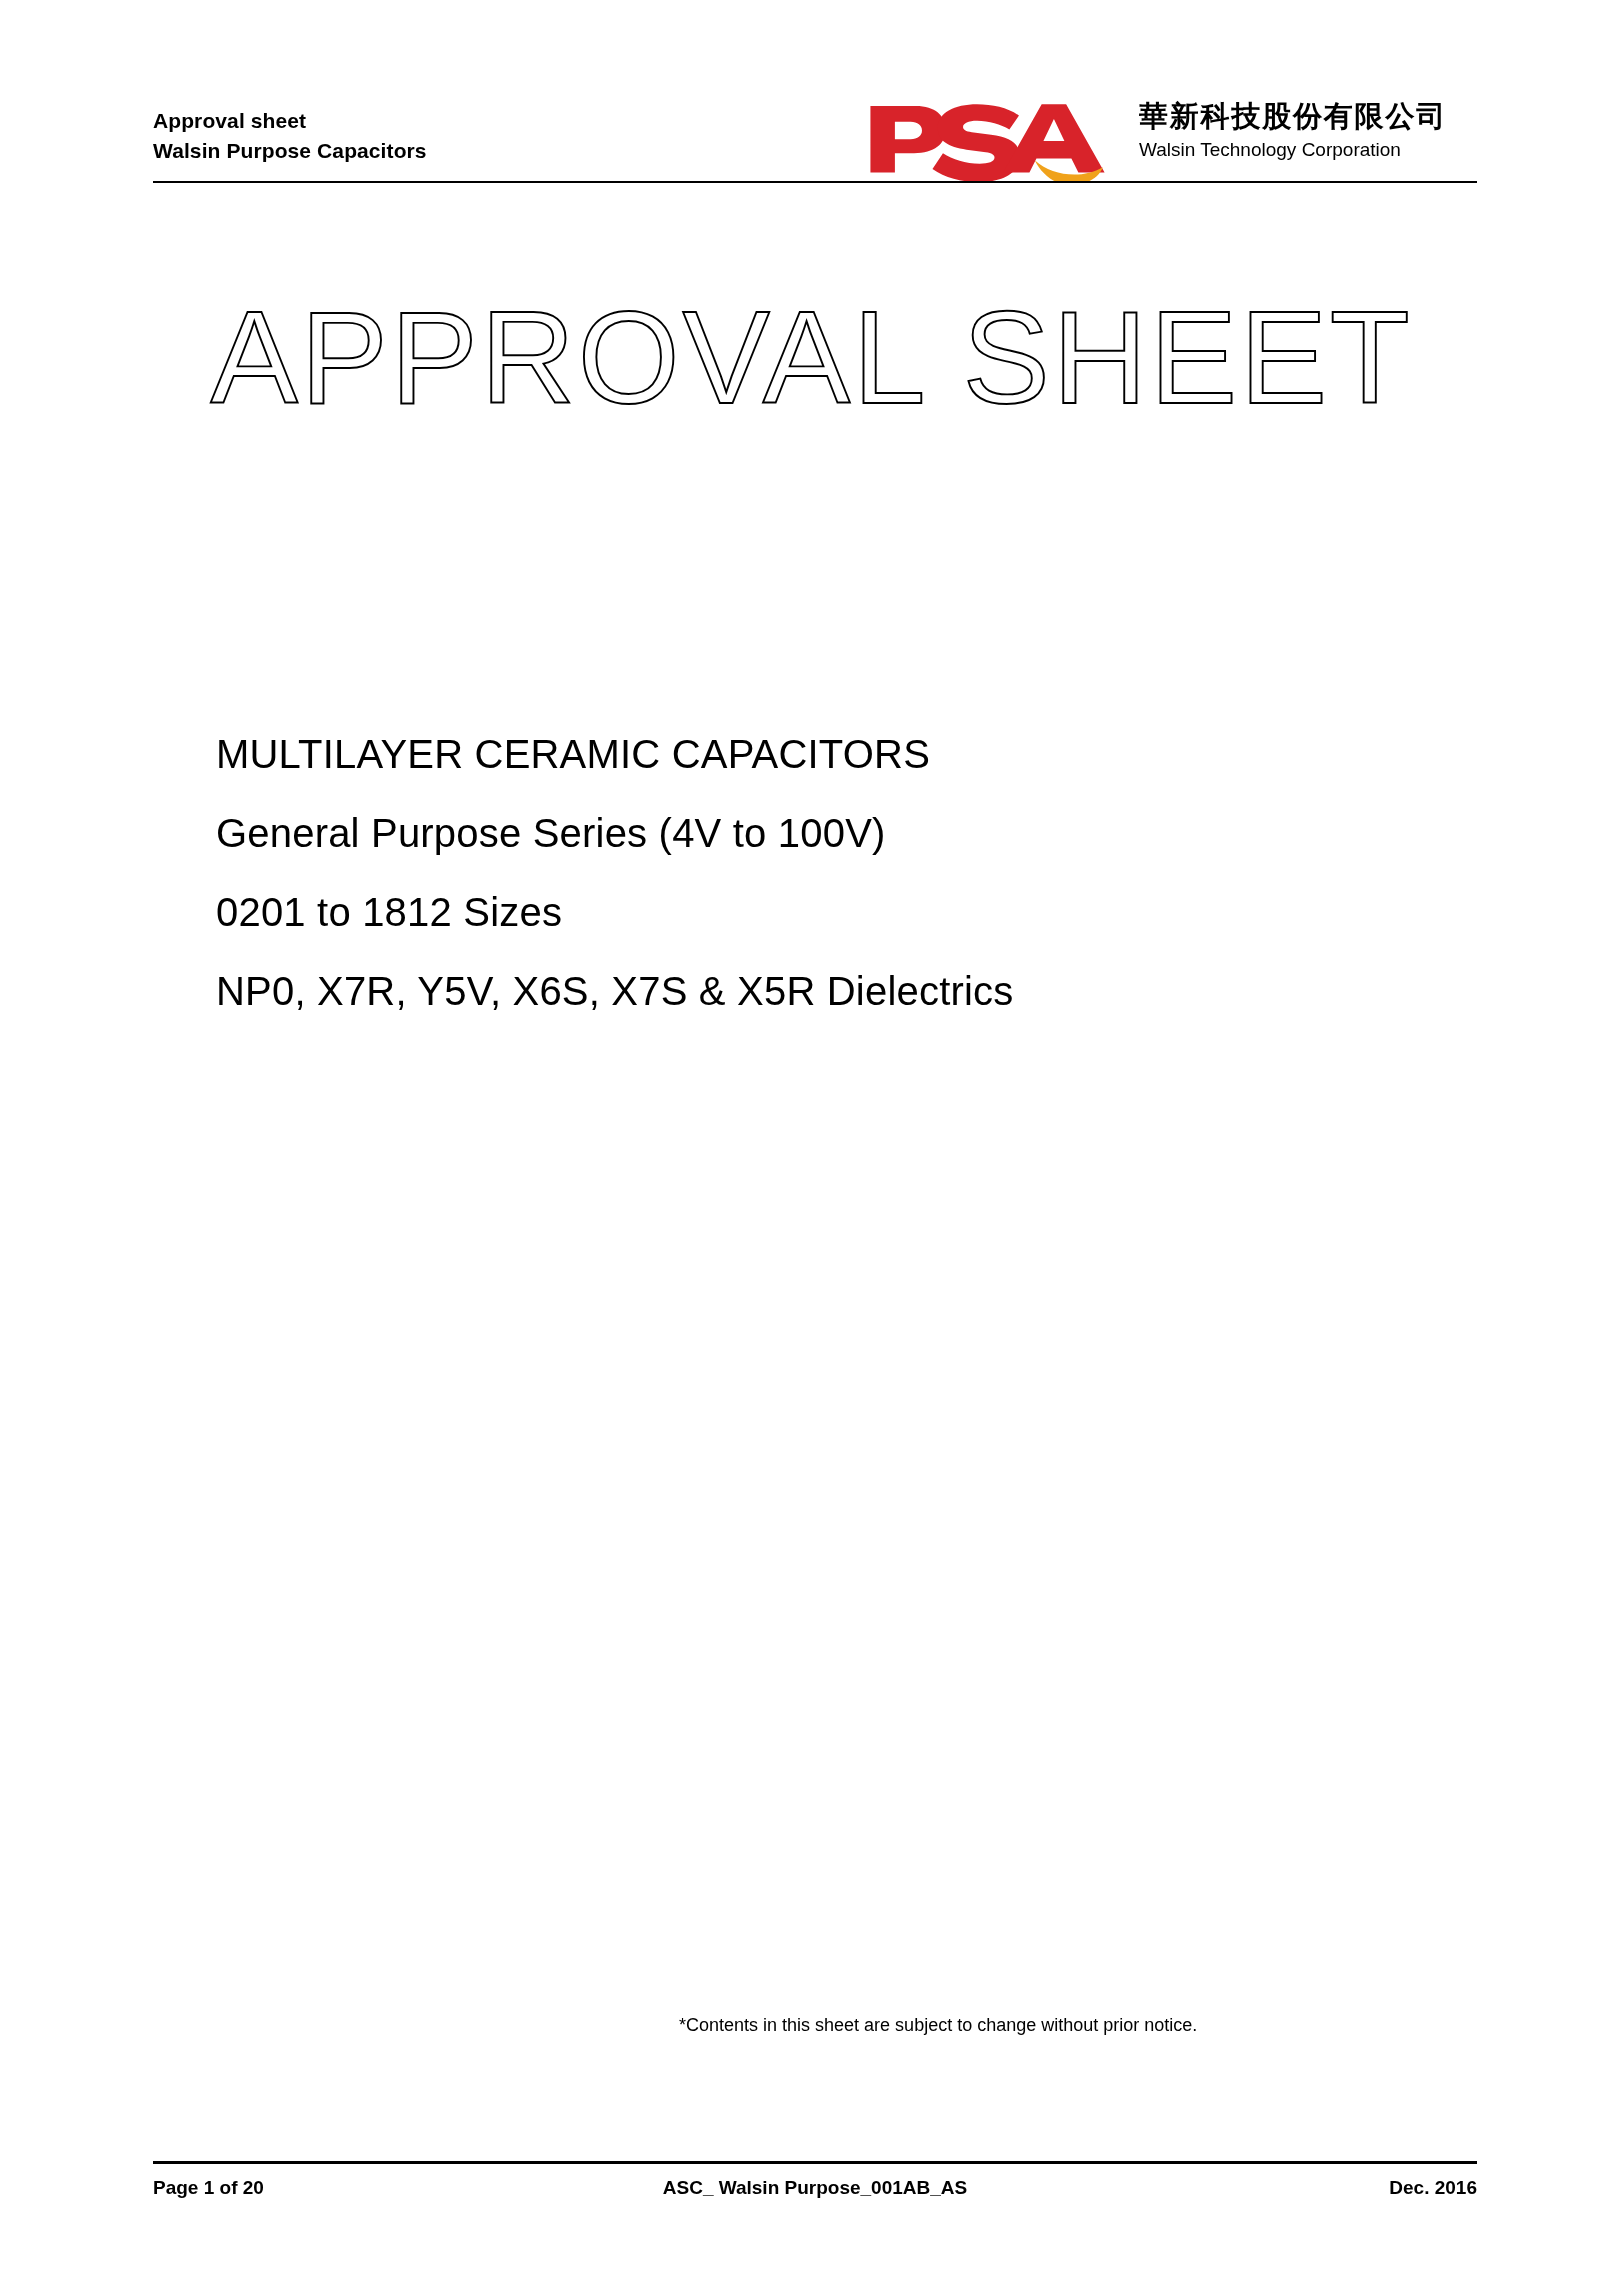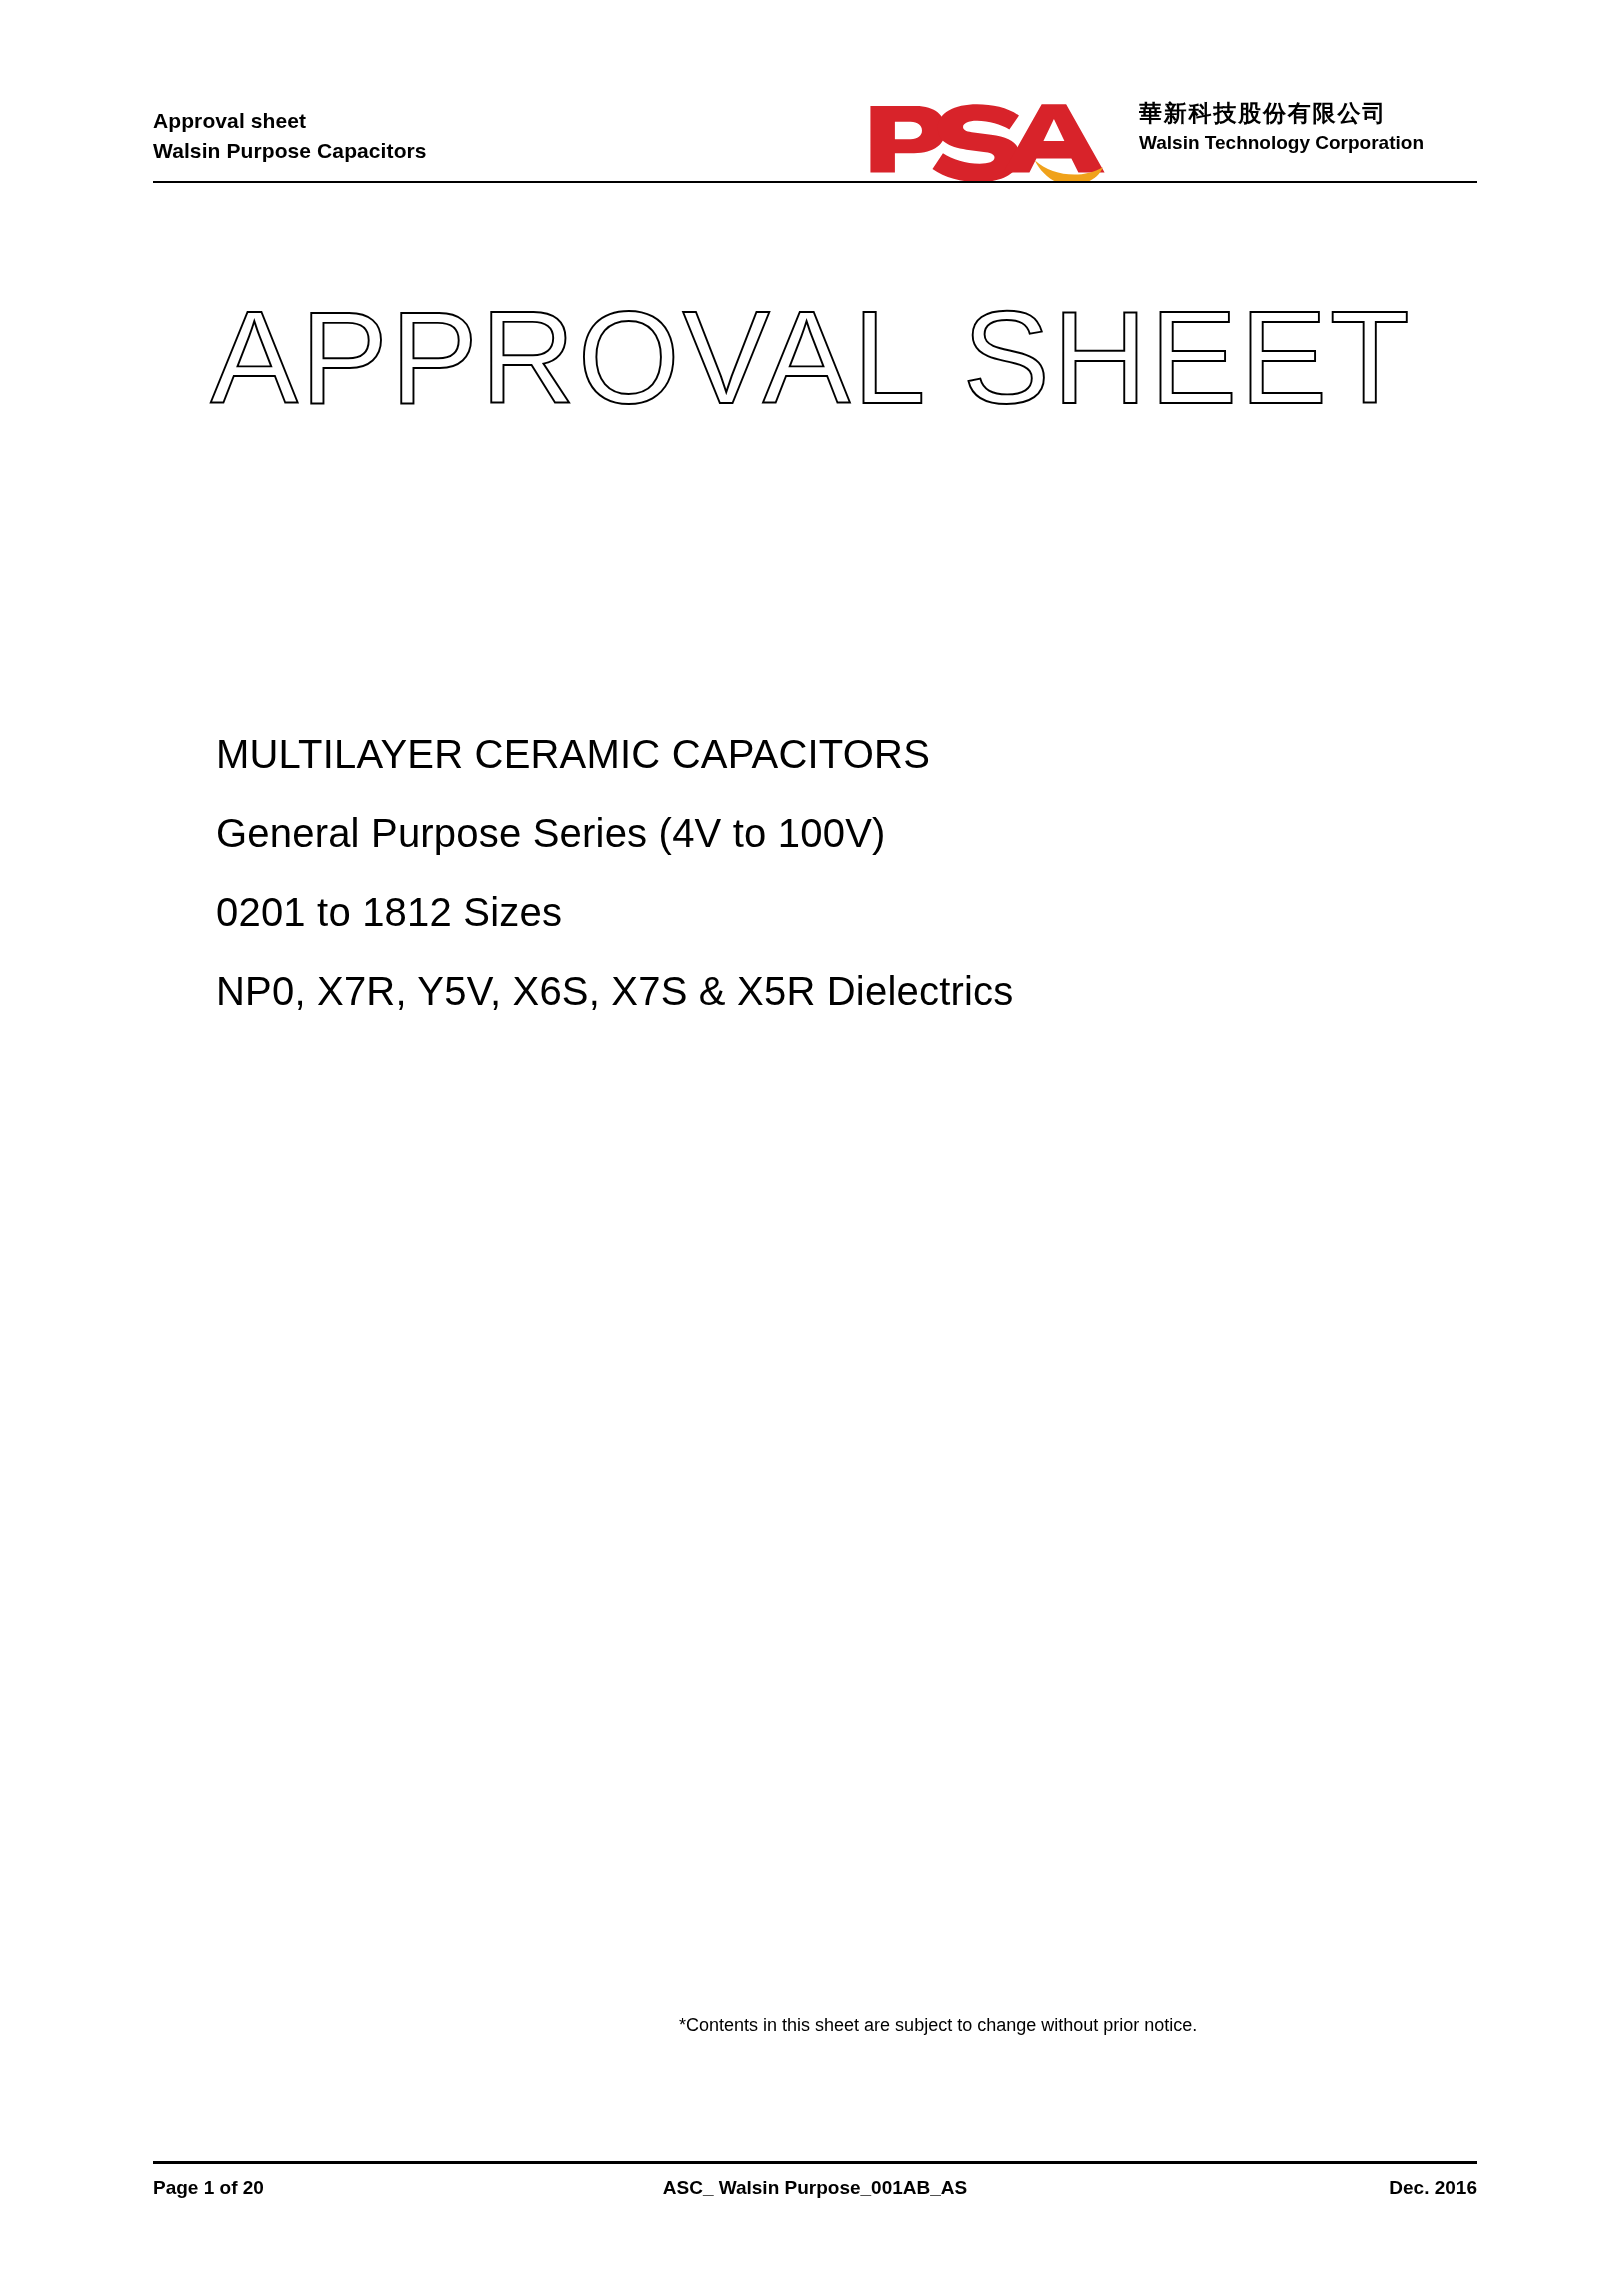--- a/index.html
+++ b/index.html
@@ -49,29 +49,29 @@
   }
   .header-logo svg { display: block; }
 
   .header-right {
     position: absolute;
     left: 986px;
     top: 1.8px;
     text-align: left;
   }
   .cn-name {
-    font-size: 23px;
+    font-size: 29px;
     font-weight: bold;
     letter-spacing: 1.8px;
     line-height: 1.1;
     white-space: nowrap;
   }
   .en-name {
     font-size: 19px;
-    font-weight: bold;
+    font-weight: normal;
     line-height: 1.2;
     margin-top: 6.1px;
     white-space: nowrap;
   }
 
   .header-rule {
     position: absolute;
     left: 153px;
     top: 165px;
     width: 1324px;

